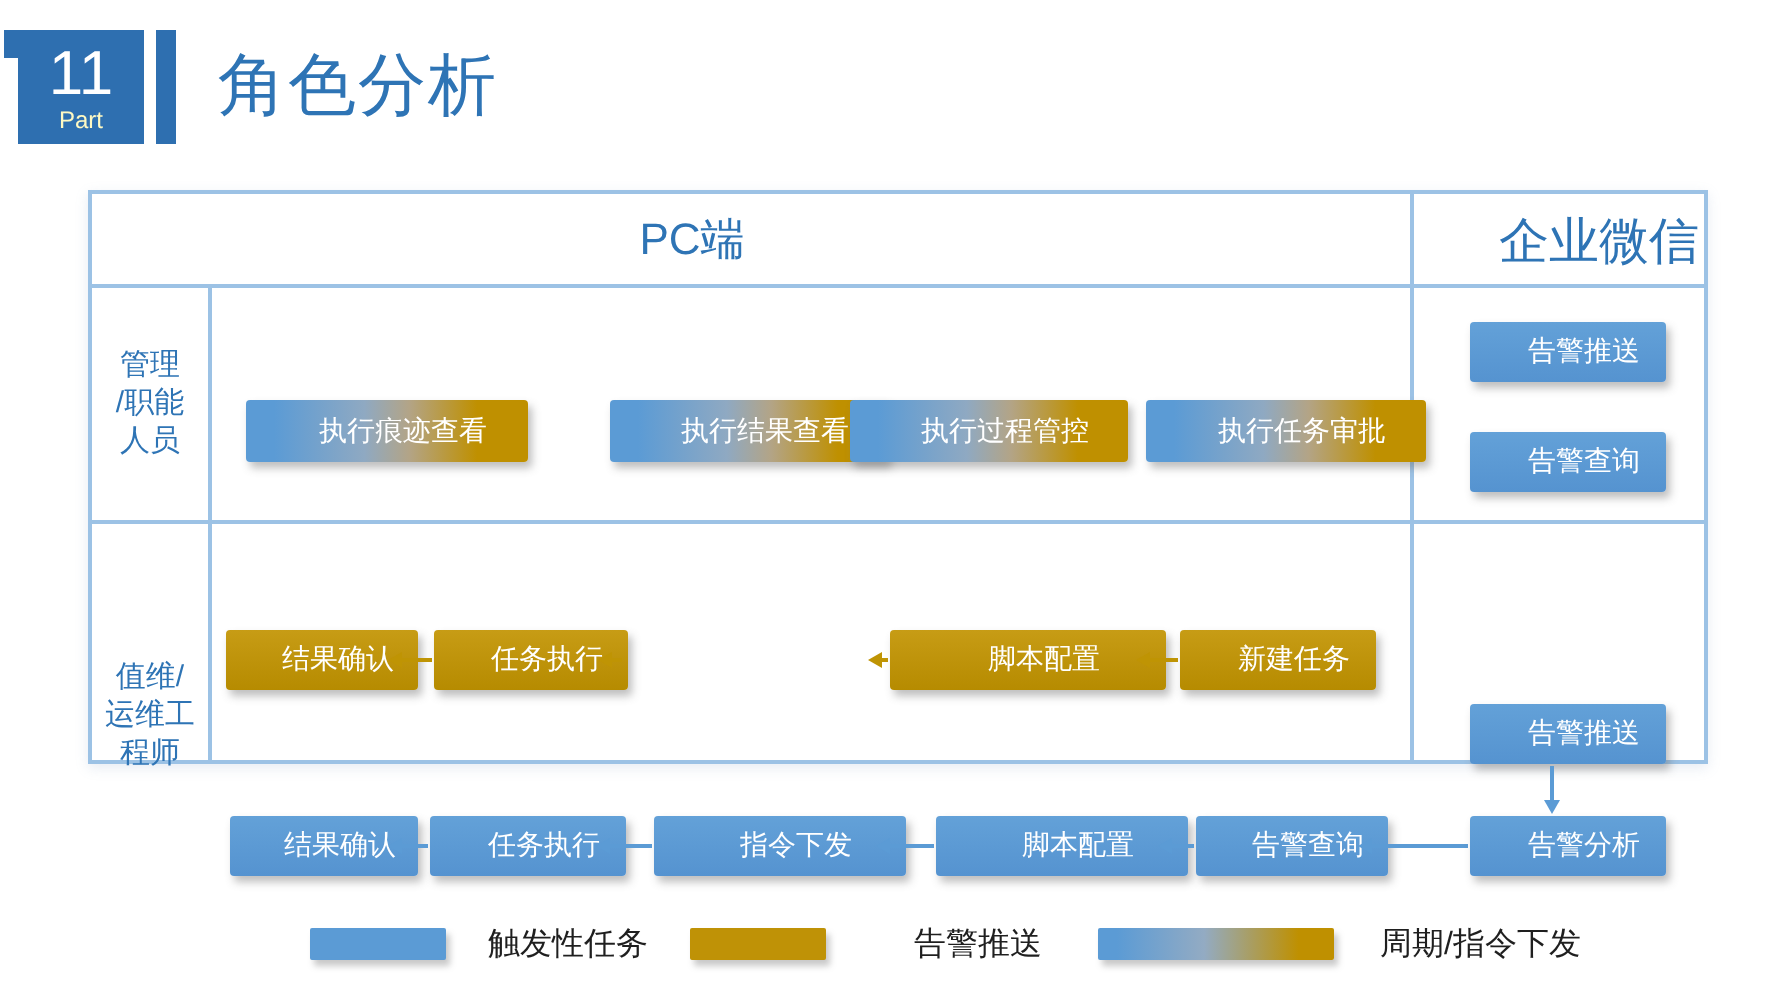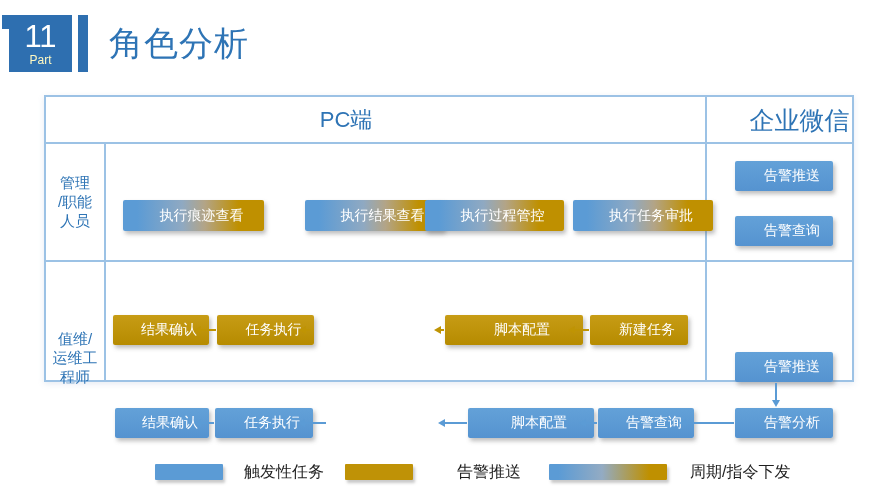--- a/index.html
+++ b/index.html
@@ -113,20 +113,21 @@
   <div class="btn gold" style="left:445px;top:315px;width:122px;height:30px;">脚本配置</div>
   <div class="btn gold" style="left:590px;top:315px;width:82px;height:30px;">新建任务</div>
 
   <div class="arrow-l gold" style="left:194px;top:326px;width:22px;"></div>
   <div class="arrow-l gold" style="left:299px;top:326px;width:12px;"></div>
   <div class="arrow-l gold" style="left:434px;top:326px;width:10px;"></div>
   <div class="arrow-l gold" style="left:568px;top:326px;width:21px;"></div>
 
   <div class="btn blue" style="left:115px;top:408px;width:78px;height:30px;">结果确认</div>
   <div class="btn blue" style="left:215px;top:408px;width:82px;height:30px;">任务执行</div>
+  <div class="btn blue" style="left:327px;top:408px;width:110px;height:30px;">指令下发</div>
   <div class="btn blue" style="left:468px;top:408px;width:110px;height:30px;">脚本配置</div>
   <div class="btn blue" style="left:598px;top:408px;width:80px;height:30px;">告警查询</div>
 
   <div class="arrow-l" style="left:194px;top:419px;width:20px;"></div>
   <div class="arrow-l" style="left:298px;top:419px;width:28px;"></div>
   <div class="arrow-l" style="left:438px;top:419px;width:29px;"></div>
   <div class="arrow-l" style="left:579px;top:419px;width:18px;"></div>
   <div class="arrow-l" style="left:679px;top:419px;width:55px;"></div>
 
   <div class="btn blue" style="left:735px;top:352px;width:82px;height:30px;">告警推送</div>

